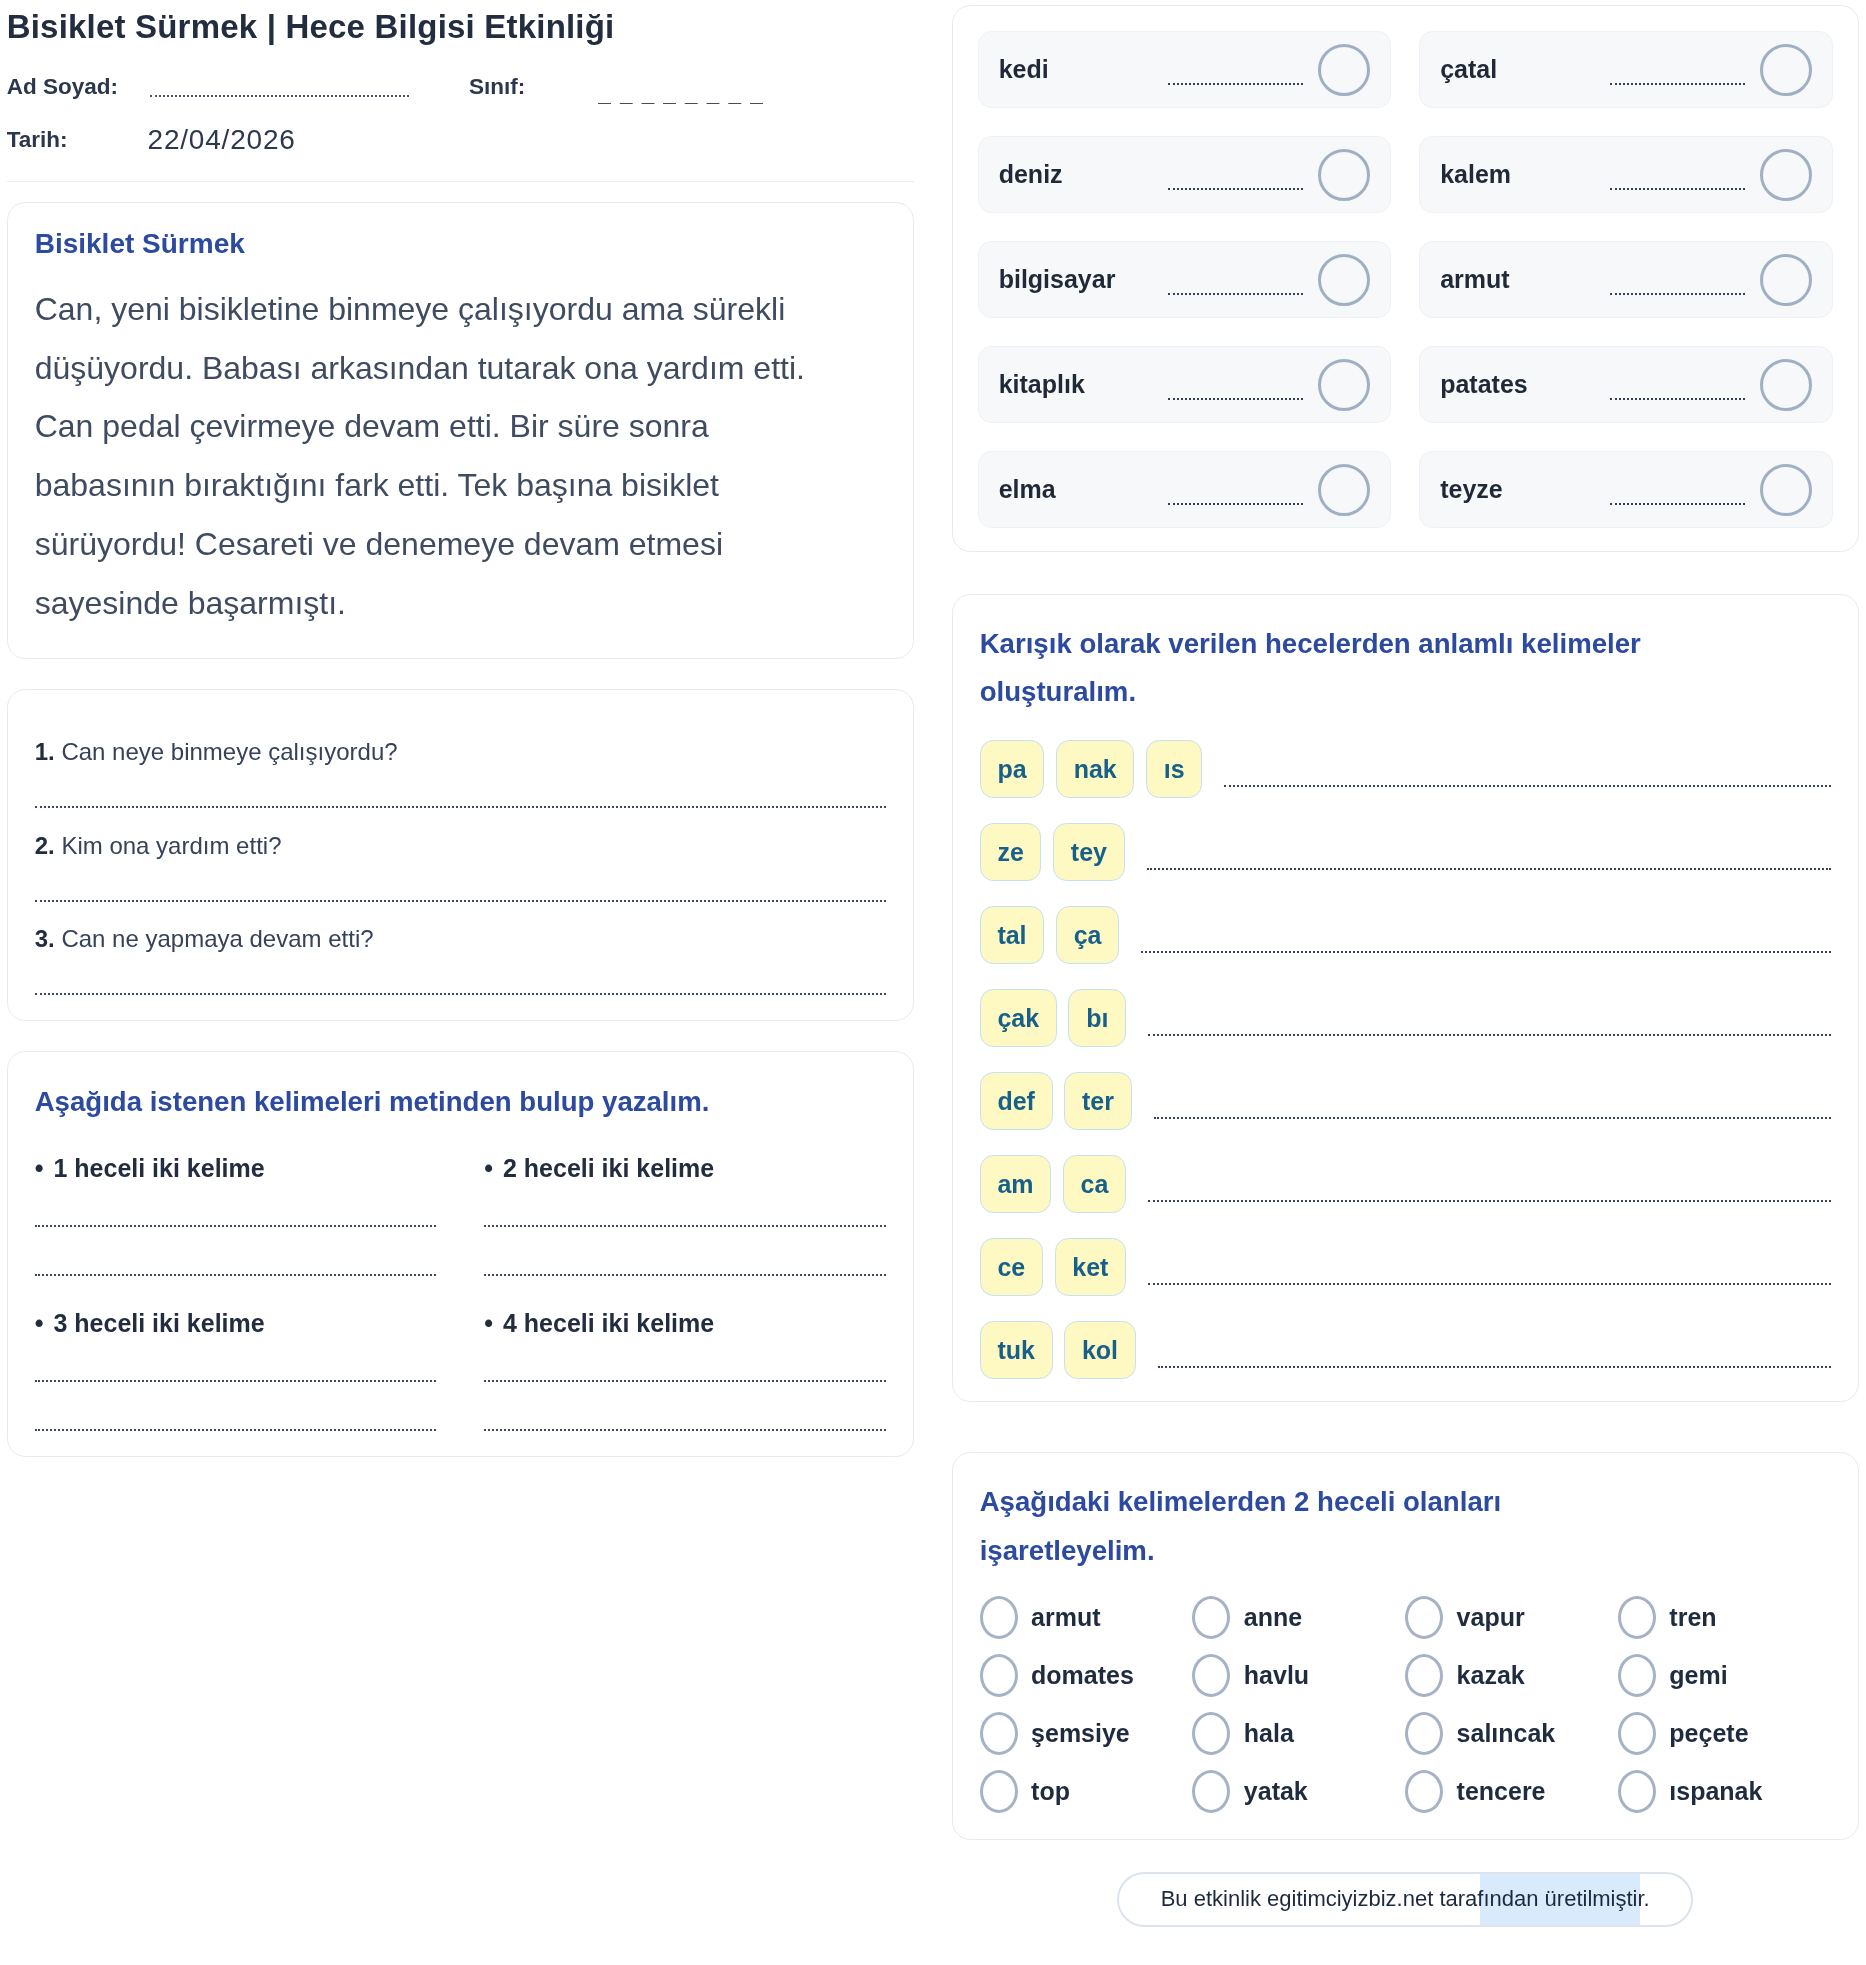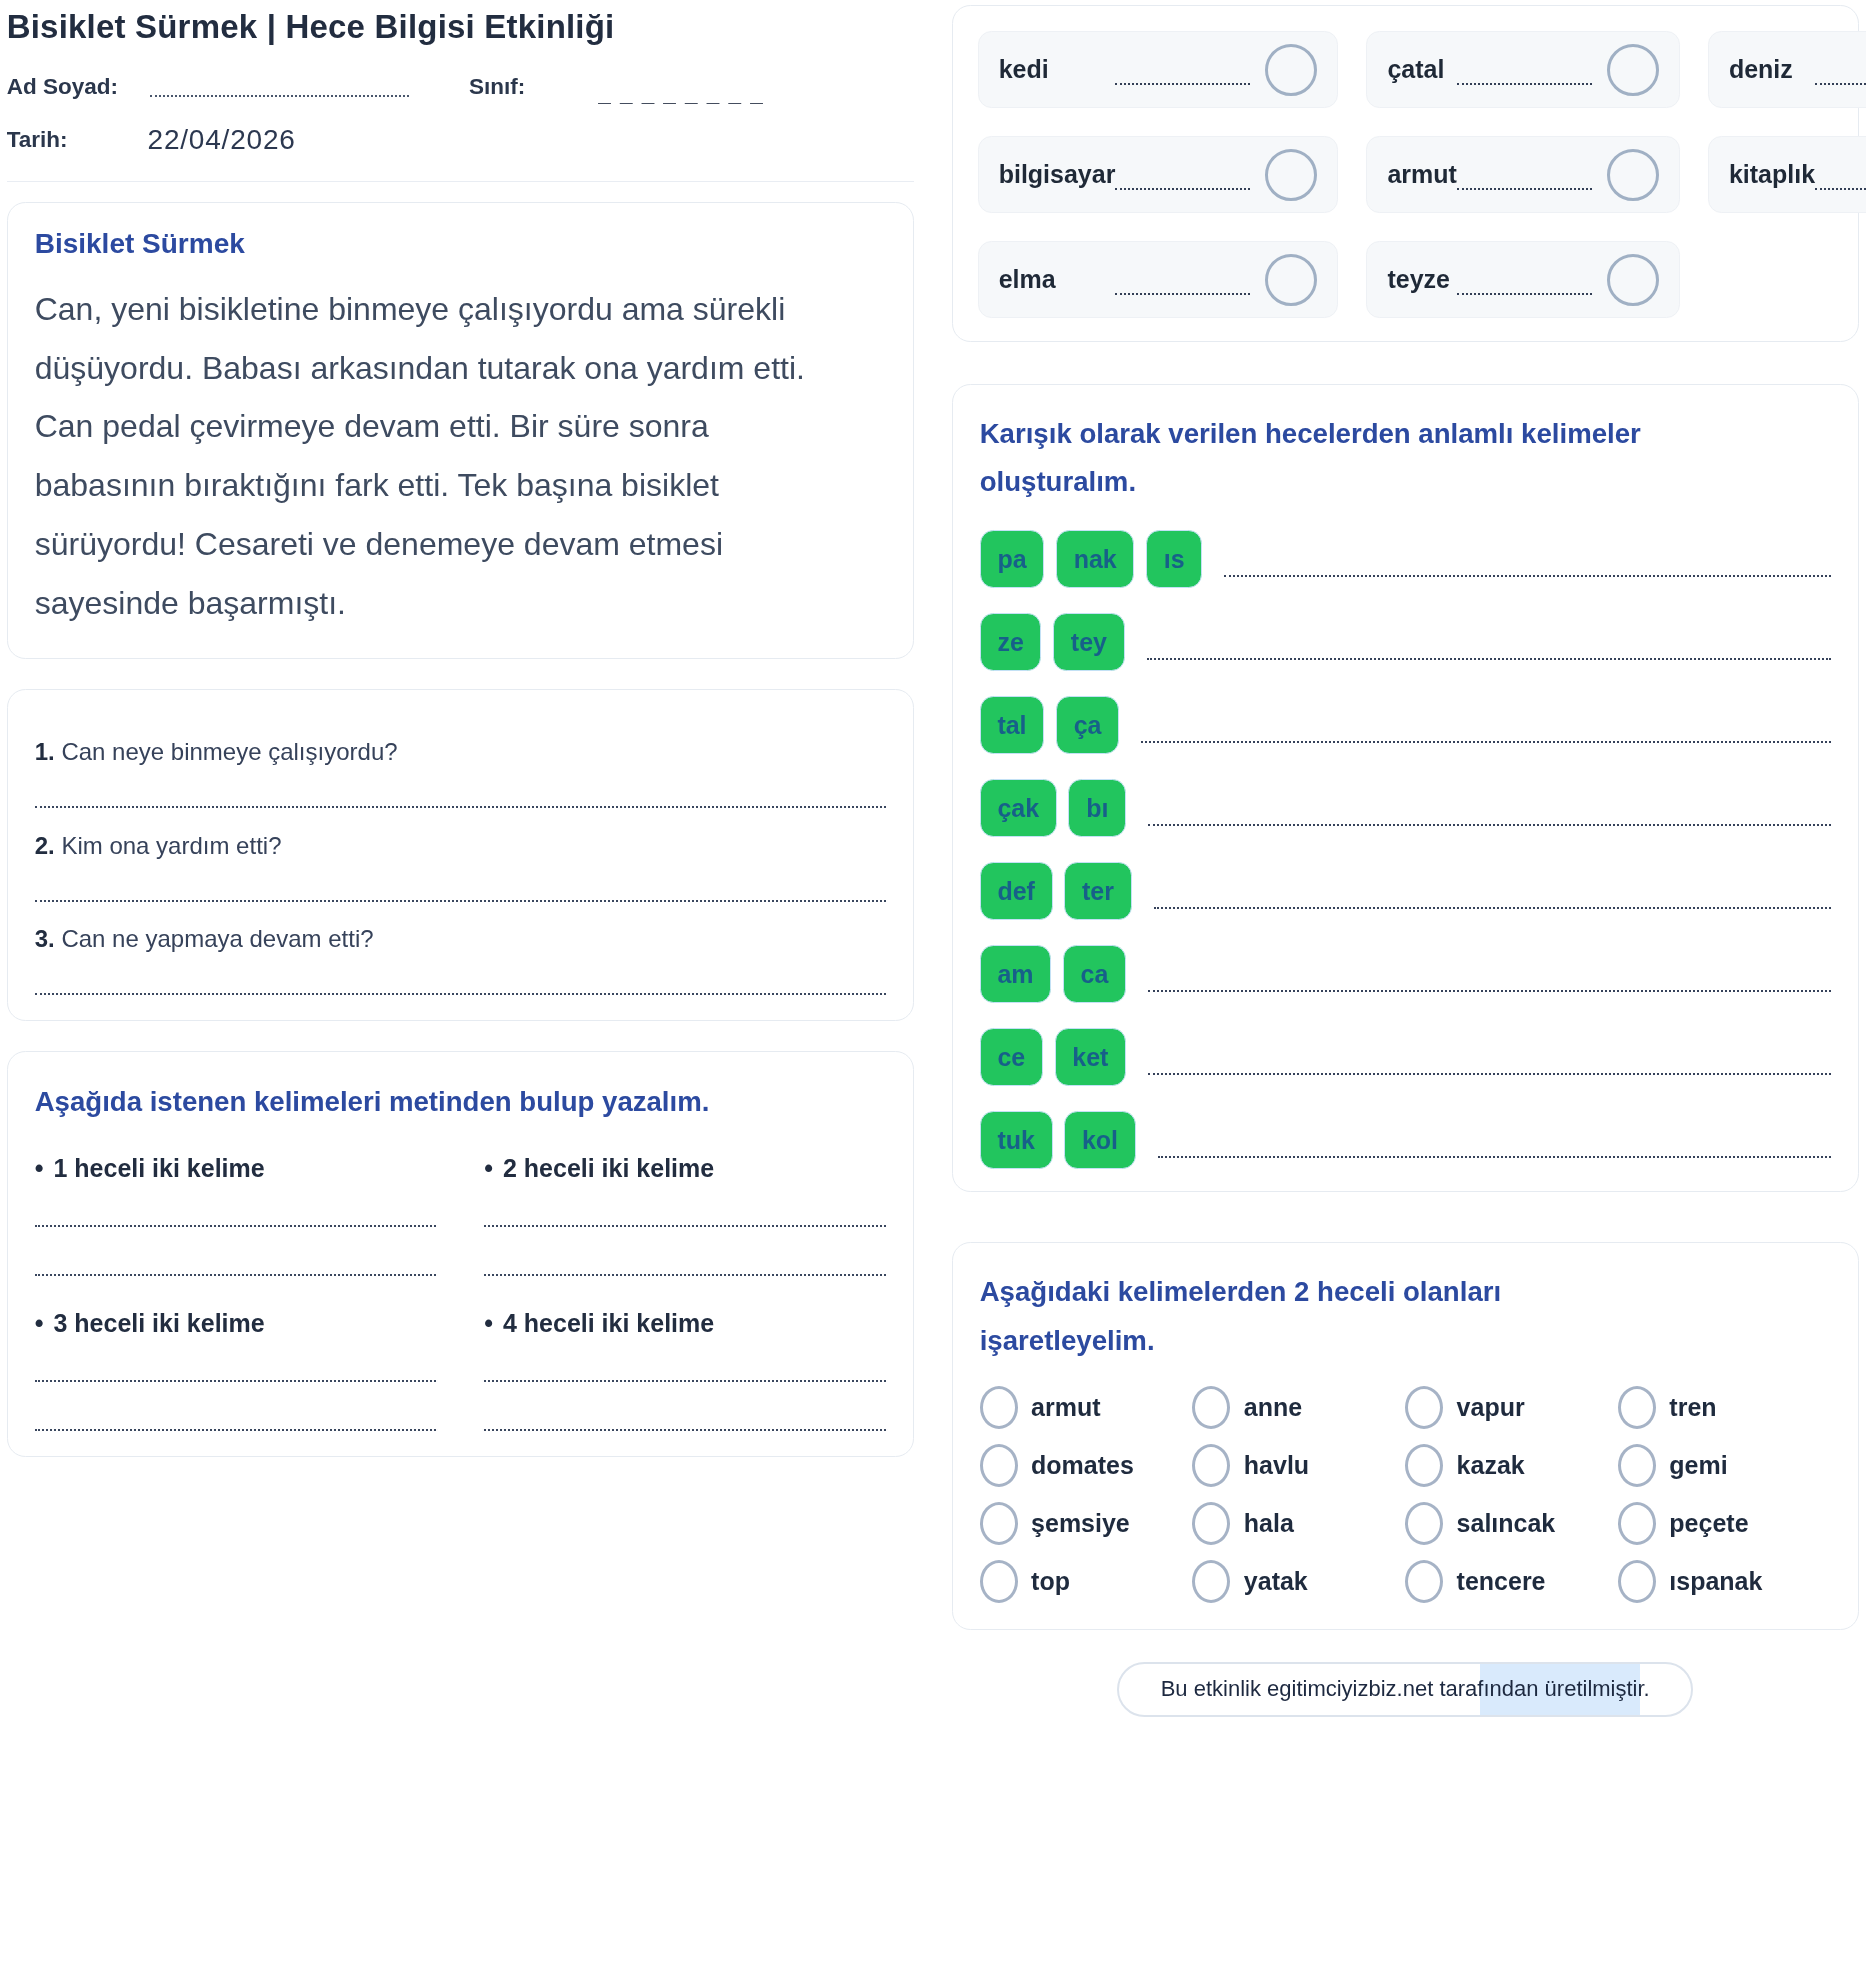--- a/index.html
+++ b/index.html
@@ -48,36 +48,36 @@
   .fw-title { max-width:701px; }
   .fw-grid { display:grid; grid-template-columns:1fr 1fr; column-gap:48px; row-gap:33px; margin-top:28px; }
   .fw-head { font-size:25px; font-weight:700; color:#222d40; display:flex; align-items:center; }
   .fw-bullet { margin-right:10px; font-size:25px; }
   .fw-line1 { margin-top:42px; }
   .fw-line2 { margin-top:47px; }
 
   
   .card-syll { margin-top:0; padding:25px 25px 23.4px 25px; }
   .syll-title { max-width:751px; margin-bottom:18.4px; }
-  .wc-grid { display:grid; grid-template-columns:1fr 1fr 1fr 1fr; column-gap:28px; row-gap:18.4px;gap:28px; }
+  .wc-grid { display:grid; grid-template-columns:1fr 1fr; column-gap:28px; row-gap:18.4px;gap:28px; }
   .word-card {
     background:#f6f8fa; border:0.8px solid #eef1f5; border-radius:13.4px;
     height:77px; display:flex; align-items:center; padding:0 20px;
   }
   .wc-word { font-size:25px; font-weight:700; color:#1f2937; }
   .wc-dots { width:135px; margin-left:auto; margin-right:15px; align-self:flex-end; margin-bottom:22px; border-bottom:2.5px dotted #333f56; height:1.7px; }
   .wc-circle { width:52px; height:52px; flex:none; border:3.3px solid #a0b0c4; border-radius:50%; background:transparent; }
 
   
   .card-build { margin-top:42px; padding:25px 27px 22px 27px; }
   .build-title { max-width:818px; line-height:1.72; }
   .chip-row { display:flex; align-items:flex-end; margin-top:25px; }
   .chips { display:flex; gap:11.7px; }
   .chip {
-    background:#22c55e; border:1.7px solid #c3e1f5; border-radius:13.4px;
+    background:#fef9c3; border:1.7px solid #c3e1f5; border-radius:13.4px;
     color:#176089; font-size:25px; font-weight:700;
     height:58px; min-width:48px; padding:0 16.7px;
     display:flex; align-items:center; justify-content:center;
   }
   .chip-dots { flex:1; margin-left:22px; margin-bottom:11.7px; border-bottom:2.5px dotted #36425a; height:1.7px; }
 
   
   .card-mark { margin-top:50px; padding:23.4px 27px 23.4px 27px; }
   .mark-title { max-width:651px; }
   .mark-grid { display:grid; grid-template-columns:repeat(4,1fr); row-gap:10px; margin-top:18.4px; }

